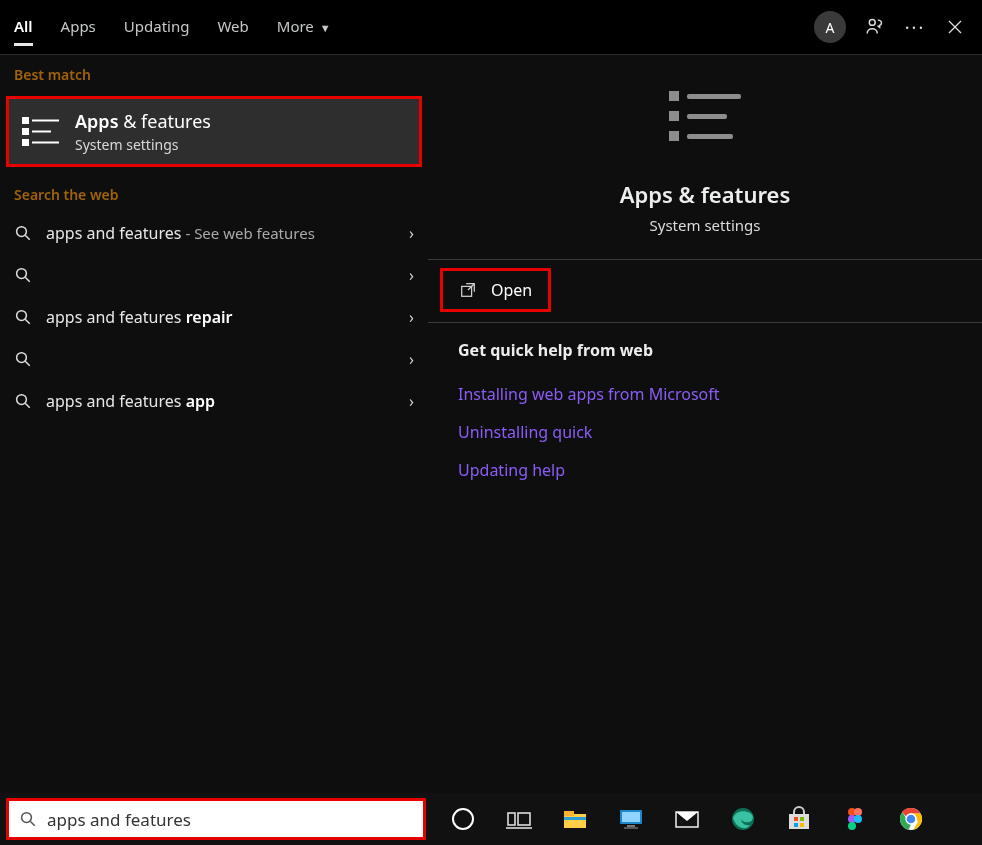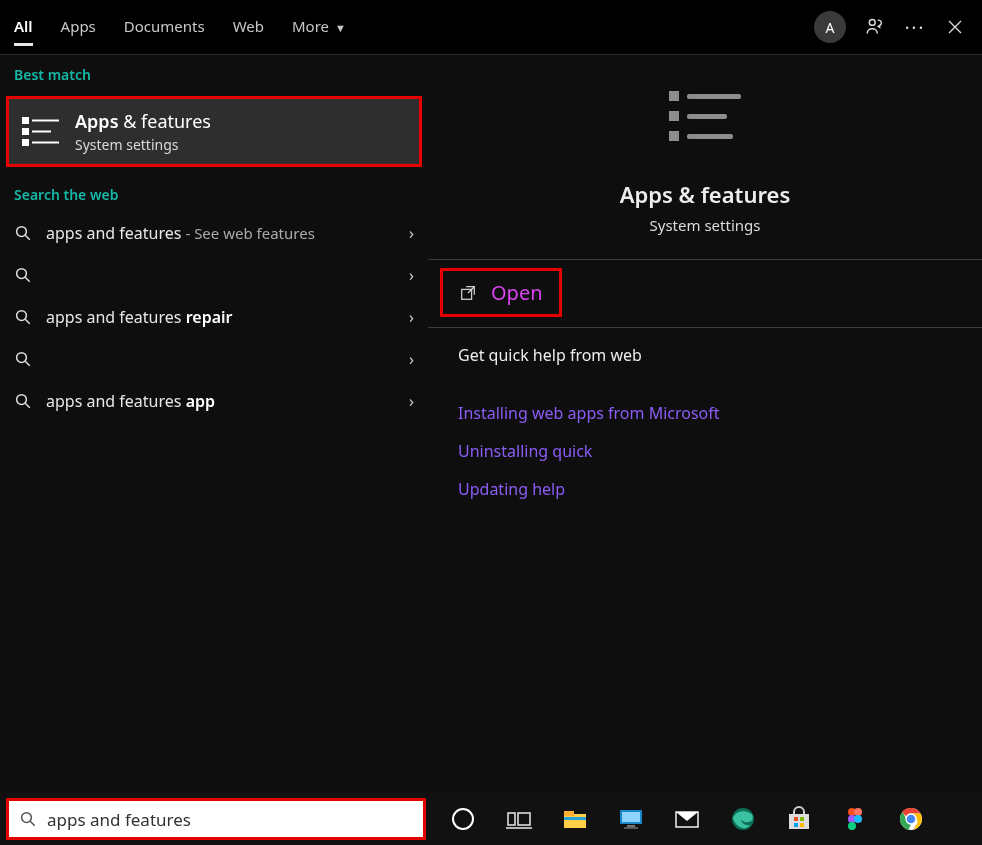--- a/index.html
+++ b/index.html
@@ -31,21 +31,21 @@
   .tab .chev{margin-left:6px;font-size:11px;vertical-align:middle;}
   .header-right{display:flex;align-items:center;gap:18px;}
   .avatar{width:32px;height:32px;border-radius:50%;background:#3a3a3a;color:#fff;display:flex;align-items:center;justify-content:center;font-size:14px;}
   .hicon{width:22px;height:22px;color:#ddd;display:flex;align-items:center;justify-content:center;}
   .dots{font-size:18px;letter-spacing:2px;}
   .xbtn svg{width:16px;height:16px;}
   
   .content{position:absolute;top:54px;left:0;right:0;bottom:52px;display:flex;}
   .left{width:428px;background:var(--panel-3);border-top:1px solid #2b2b2b;display:flex;flex-direction:column;}
   .right{flex:1;background:var(--panel-3);border-top:1px solid #2b2b2b;}
-  .section-label{padding:10px 14px 8px;font-size:14px;color:#14b8a6;font-weight:600;}
+  .section-label{padding:10px 14px 8px;font-size:14px;color:#a16207;font-weight:600;}
   
   .best-wrap{margin:4px 6px 8px;border:3px solid var(--highlight);background:#2e2e2e;}
   .best{display:flex;align-items:center;gap:14px;padding:10px 12px;}
   .best .big-icon{width:40px;height:40px;color:#fff;}
   .best .title{font-size:18px;font-weight:400;color:#fff;}
   .best .title b{font-weight:600;}
   .best .sub{font-size:14px;color:#d8d9da;margin-top:2px;}
   
   .web-item{display:flex;align-items:center;justify-content:space-between;padding:10px 14px;cursor:pointer;}
   .web-item .lead{display:flex;align-items:center;gap:14px;min-width:0;}
@@ -56,43 +56,43 @@
   .chevron{color:#cfd0d2;font-size:16px;}
   
   .preview{padding:18px 0 0;}
   .preview-icon-wrap{display:flex;justify-content:center;padding-top:6px;}
   .preview-icon{width:88px;height:84px;display:flex;align-items:center;justify-content:center;}
   .preview-title{text-align:center;font-size:22px;font-weight:600;margin-top:16px;}
   .preview-sub{text-align:center;color:#dadbdc;font-size:15px;margin-top:6px;}
   .h-sep{height:1px;background:#3b3b3b;margin:24px 0 0;}
   .open-outline{border:3px solid var(--highlight);display:inline-flex;align-items:center;gap:14px;padding:8px 16px;margin:8px 12px 10px;}
   .open-outline .open-icon{width:18px;height:18px;color:#cfcfcf;}
-  .open-text{font-size:20px;color:#d946ef;}
+  .open-text{font-size:16px;color:#ffffff;}
   .h-sep2{height:1px;background:#3b3b3b;margin:0 0 16px;}
-  .help-title{font-weight:400;font-size:16px;padding:0 30px;margin-bottom:28px;}
+  .help-title{font-weight:700;font-size:16px;padding:0 30px;margin-bottom:14px;}
   .help-link{padding:8px 30px;color:#8b5cf6;font-size:16px;cursor:pointer;}
   
   .taskbar{position:absolute;left:0;right:0;bottom:0;height:52px;background:var(--taskbar);display:flex;align-items:center;overflow:hidden;}
   .search-wrap{margin:0 0 0 6px;border:3px solid var(--highlight);background:var(--search-bg);height:42px;width:420px;display:flex;align-items:center;gap:8px;padding:0 10px;}
   .search-wrap .mag{color:#555;width:18px;height:18px;}
   .search-input{border:none;outline:none;font-size:17px;color:var(--search-txt);background:transparent;flex:1;}
   .tb-icons{display:flex;align-items:center;gap:26px;margin-left:22px;}
   .tb-icon{width:30px;height:30px;display:flex;align-items:center;justify-content:center;color:#ddd;cursor:pointer;}
   .tb-icon svg{width:26px;height:26px;}
   
   svg{display:block;}
 </style>
 </head>
 <body>
 
 <div class="header">
   <div class="tabs">
     <div class="tab active">All</div>
     <div class="tab">Apps</div>
-    <div class="tab">Documents</div>
+    <div class="tab">Updating</div>
     <div class="tab">Web</div>
     <div class="tab"><span>More</span><span class="chev">▼</span></div>
   </div>
   <div class="header-right">
     <div class="avatar">A</div>
     <div class="hicon">
       <svg viewBox="0 0 24 24" fill="none" stroke="currentColor" stroke-width="1.6">
           <circle cx="9" cy="7" r="3.2"></circle>
           <path d="M3.5 19c0-3 2.4-5 5.5-5s5.5 2 5.5 5"></path>
           <path d="M15 4.5c2 0 4 1.2 4 3.2 0 1.4-1 2.3-2 2.7l.1 2-2.3-1.6"></path>

